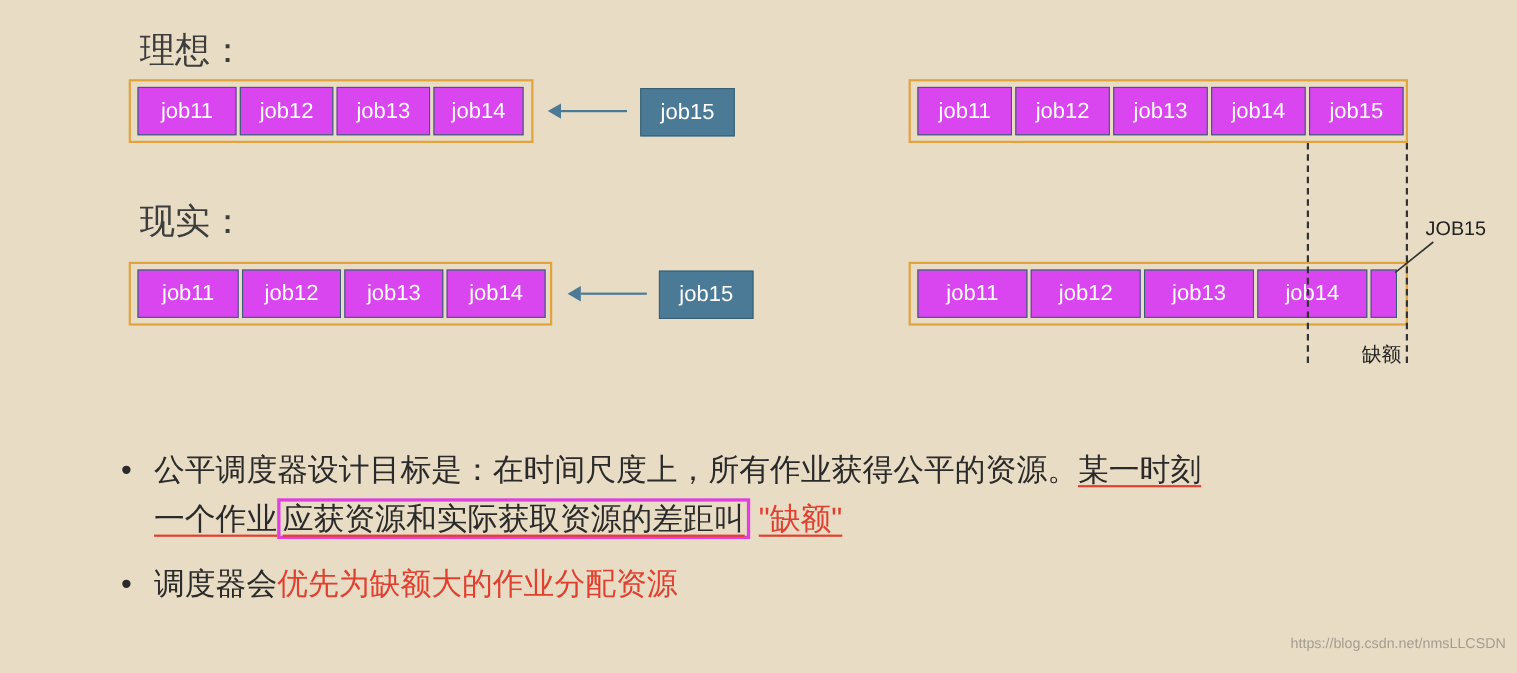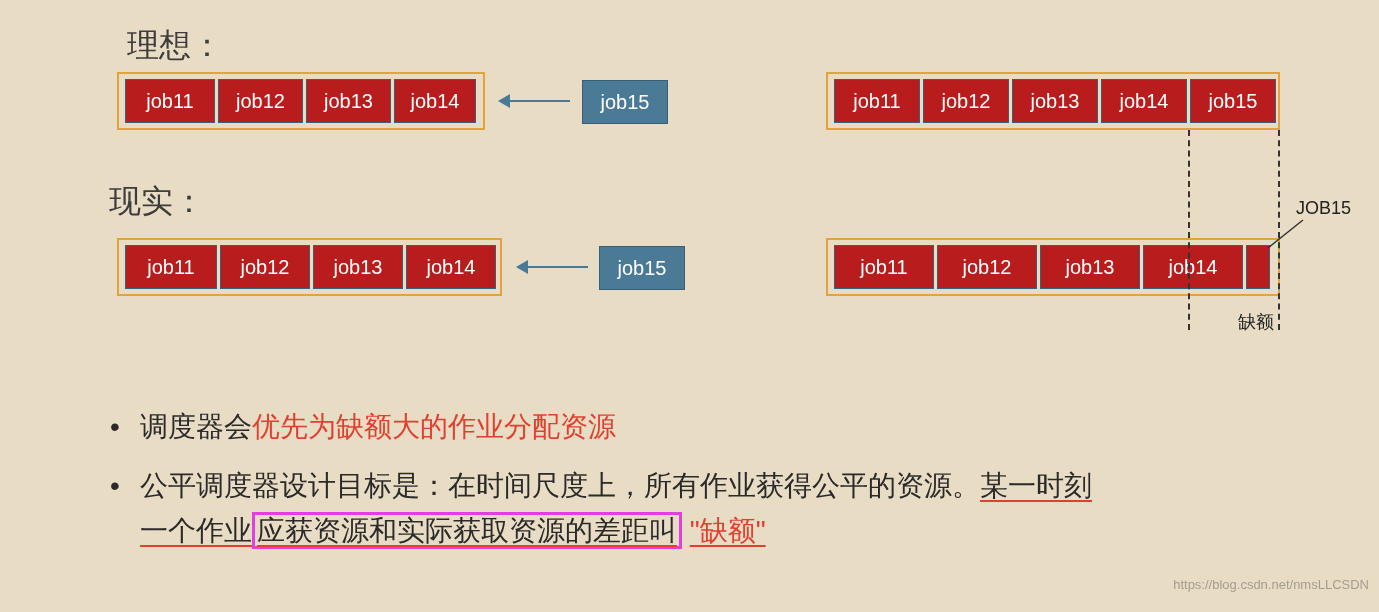--- a/index.html
+++ b/index.html
@@ -20,21 +20,21 @@
   .queue-box {
     position: absolute;
     border: 2px solid #e2a23c;
     height: 58px;
     display: flex;
     align-items: center;
     padding: 5px 6px;
     gap: 3px;
   }
   .job-cell {
-    background: #b91c1c;
+    background: #d946ef;
     border: 1px solid #385f75;
     color: #fff;
     font-size: 20px;
     height: 44px;
     display: flex;
     align-items: center;
     justify-content: center;
     flex: 0 0 auto;
   }
   .job-lone {
@@ -133,21 +133,21 @@
 <div class="job-lone" style="left:582px; top:80px; width:86px;">job15</div>
 
 <div class="queue-box" style="left:826px; top:72px; width:454px;">
   <div class="job-cell" style="width:86px;">job11</div>
   <div class="job-cell" style="width:86px;">job12</div>
   <div class="job-cell" style="width:86px;">job13</div>
   <div class="job-cell" style="width:86px;">job14</div>
   <div class="job-cell" style="width:86px;">job15</div>
 </div>
 
-<div class="label-heading" style="left:109px; top:180px;">现实：</div>
+<div class="label-heading" style="left:127px; top:180px;">现实：</div>
 
 <div class="queue-box" style="left:117px; top:238px; width:385px;">
   <div class="job-cell" style="width:92px;">job11</div>
   <div class="job-cell" style="width:90px;">job12</div>
   <div class="job-cell" style="width:90px;">job13</div>
   <div class="job-cell" style="width:90px;">job14</div>
 </div>
 
 <div class="arrow" style="left:516px; top:260px;">
   <div class="arrow-head"></div>
@@ -170,21 +170,21 @@
 </svg>
 
 <div class="dashed-v" style="left:1188px; top:130px; height:200px;"></div>
 <div class="dashed-v" style="left:1278px; top:130px; height:200px;"></div>
 
 <div class="small-label" style="left:1214px; top:310px;margin-left:24px;">缺额</div>
 
 <div class="bullets">
   <ul>
     <li>
-      <span>调度器会</span><span class="red">优先为缺额大的作业分配资源</span>
+      <span>公平调度器设计目标是：在时间尺度上，所有作业获得公平的资源。</span><span class="uline-red">某一时刻一个作业</span><span class="magenta-box"><span class="uline-red">应获资源和实际获取资源的差距叫</span></span>&nbsp;<span class="red uline-red">"缺额"</span>
     </li>
     <li>
-      <span>公平调度器设计目标是：在时间尺度上，所有作业获得公平的资源。</span><span class="uline-red">某一时刻一个作业</span><span class="magenta-box"><span class="uline-red">应获资源和实际获取资源的差距叫</span></span>&nbsp;<span class="red uline-red">"缺额"</span>
+      <span>调度器会</span><span class="red">优先为缺额大的作业分配资源</span>
     </li>
   </ul>
 </div>
 
 <div class="watermark">https://blog.csdn.net/nmsLLCSDN</div>
 
 </body></html>

